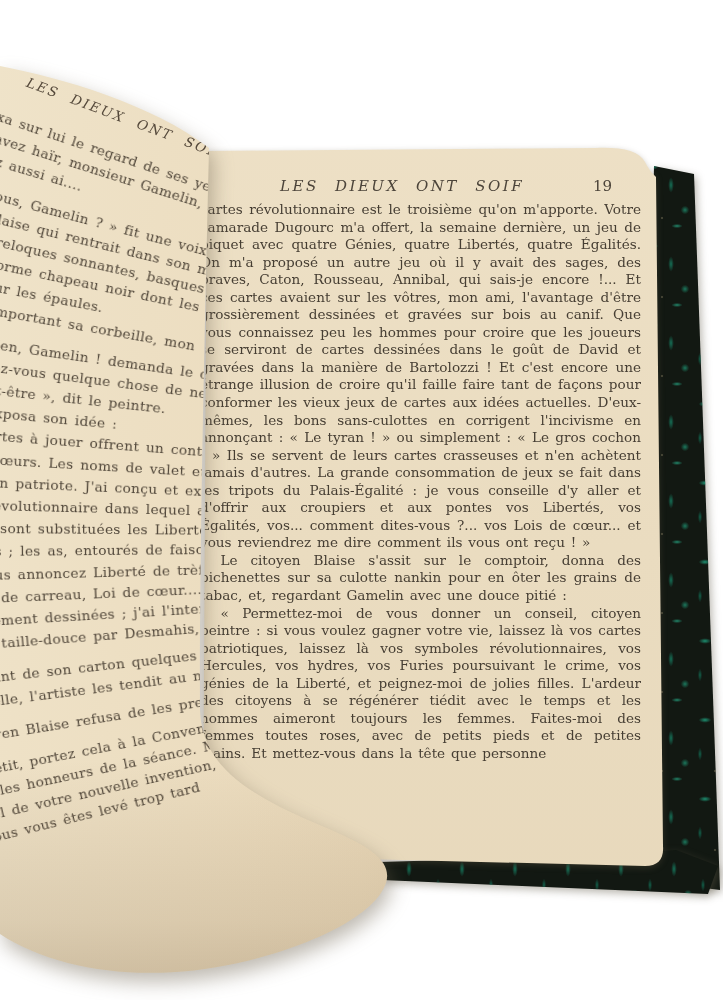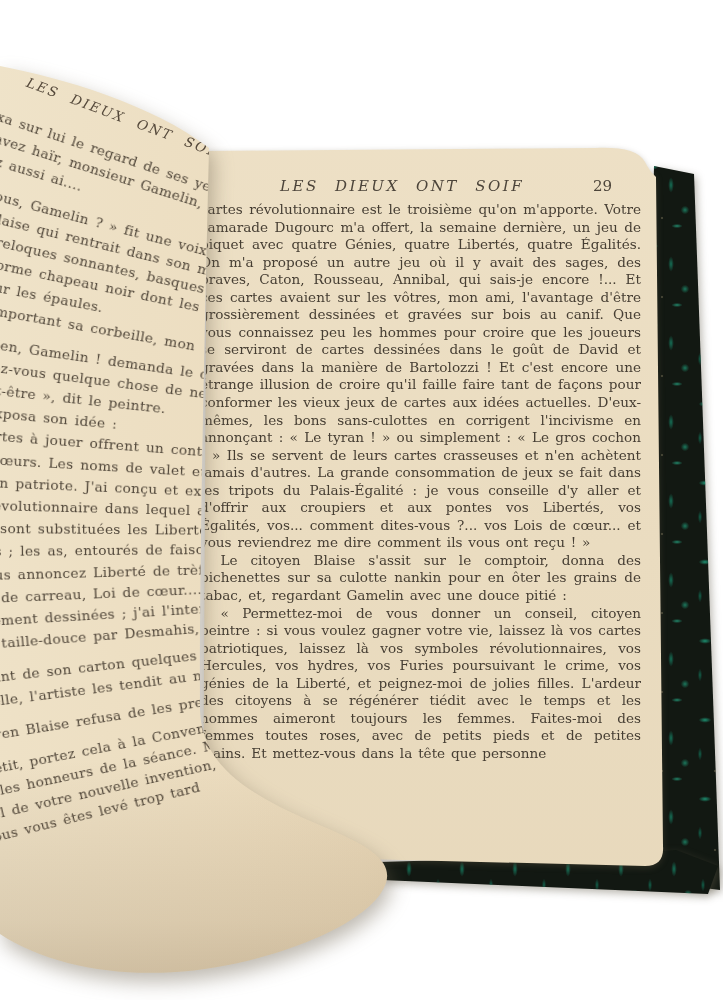--- a/index.html
+++ b/index.html
@@ -102,21 +102,21 @@
   </div>
 
   <div class="cover-bottom-wrap">
     <div class="cover-bottom marble"></div>
   </div>
 
   <div class="right-page-wrap">
     <div class="right-page">
       <div class="rp-header">
         <span class="rp-title">LES DIEUX ONT SOIF</span>
-        <span class="rp-pagenum">29</span>
+        <span class="rp-pagenum">19</span>
       </div>
       <div class="rp-body">
           <div class="rp-para" style="--i: 0;">cartes révolutionnaire est le troisième qu'on m'apporte. Votre camarade Dugourc m'a offert, la semaine dernière, un jeu de piquet avec quatre Génies, quatre Libertés, quatre Égalités. On m'a proposé un autre jeu où il y avait des sages, des braves, Caton, Rousseau, Annibal, qui sais-je encore !... Et ces cartes avaient sur les vôtres, mon ami, l'avantage d'être grossièrement dessinées et gravées sur bois au canif. Que vous connaissez peu les hommes pour croire que les joueurs se serviront de cartes dessinées dans le goût de David et gravées dans la manière de Bartolozzi ! Et c'est encore une étrange illusion de croire qu'il faille faire tant de façons pour conformer les vieux jeux de cartes aux idées actuelles. D'eux-mêmes, les bons sans-culottes en corrigent l'incivisme en annonçant : « Le tyran ! » ou simplement : « Le gros cochon ! » Ils se servent de leurs cartes crasseuses et n'en achètent jamais d'autres. La grande consommation de jeux se fait dans les tripots du Palais-Égalité : je vous conseille d'y aller et d'offrir aux croupiers et aux pontes vos Libertés, vos Égalités, vos... comment dites-vous ?... vos Lois de cœur... et vous reviendrez me dire comment ils vous ont reçu ! »</div>
           <div class="rp-para indent" style="--i: 1;">Le citoyen Blaise s'assit sur le comptoir, donna des pichenettes sur sa culotte nankin pour en ôter les grains de tabac, et, regardant Gamelin avec une douce pitié :</div>
           <div class="rp-para indent" style="--i: 2;">« Permettez-moi de vous donner un conseil, citoyen peintre : si vous voulez gagner votre vie, laissez là vos cartes patriotiques, laissez là vos symboles révolutionnaires, vos Hercules, vos hydres, vos Furies poursuivant le crime, vos génies de la Liberté, et peignez-moi de jolies filles. L'ardeur des citoyens à se régénérer tiédit avec le temps et les hommes aimeront toujours les femmes. Faites-moi des femmes toutes roses, avec de petits pieds et de petites mains. Et mettez-vous dans la tête que personne</div>
         </div>
     </div>
   </div>
 
   <div class="left-page-wrap">

